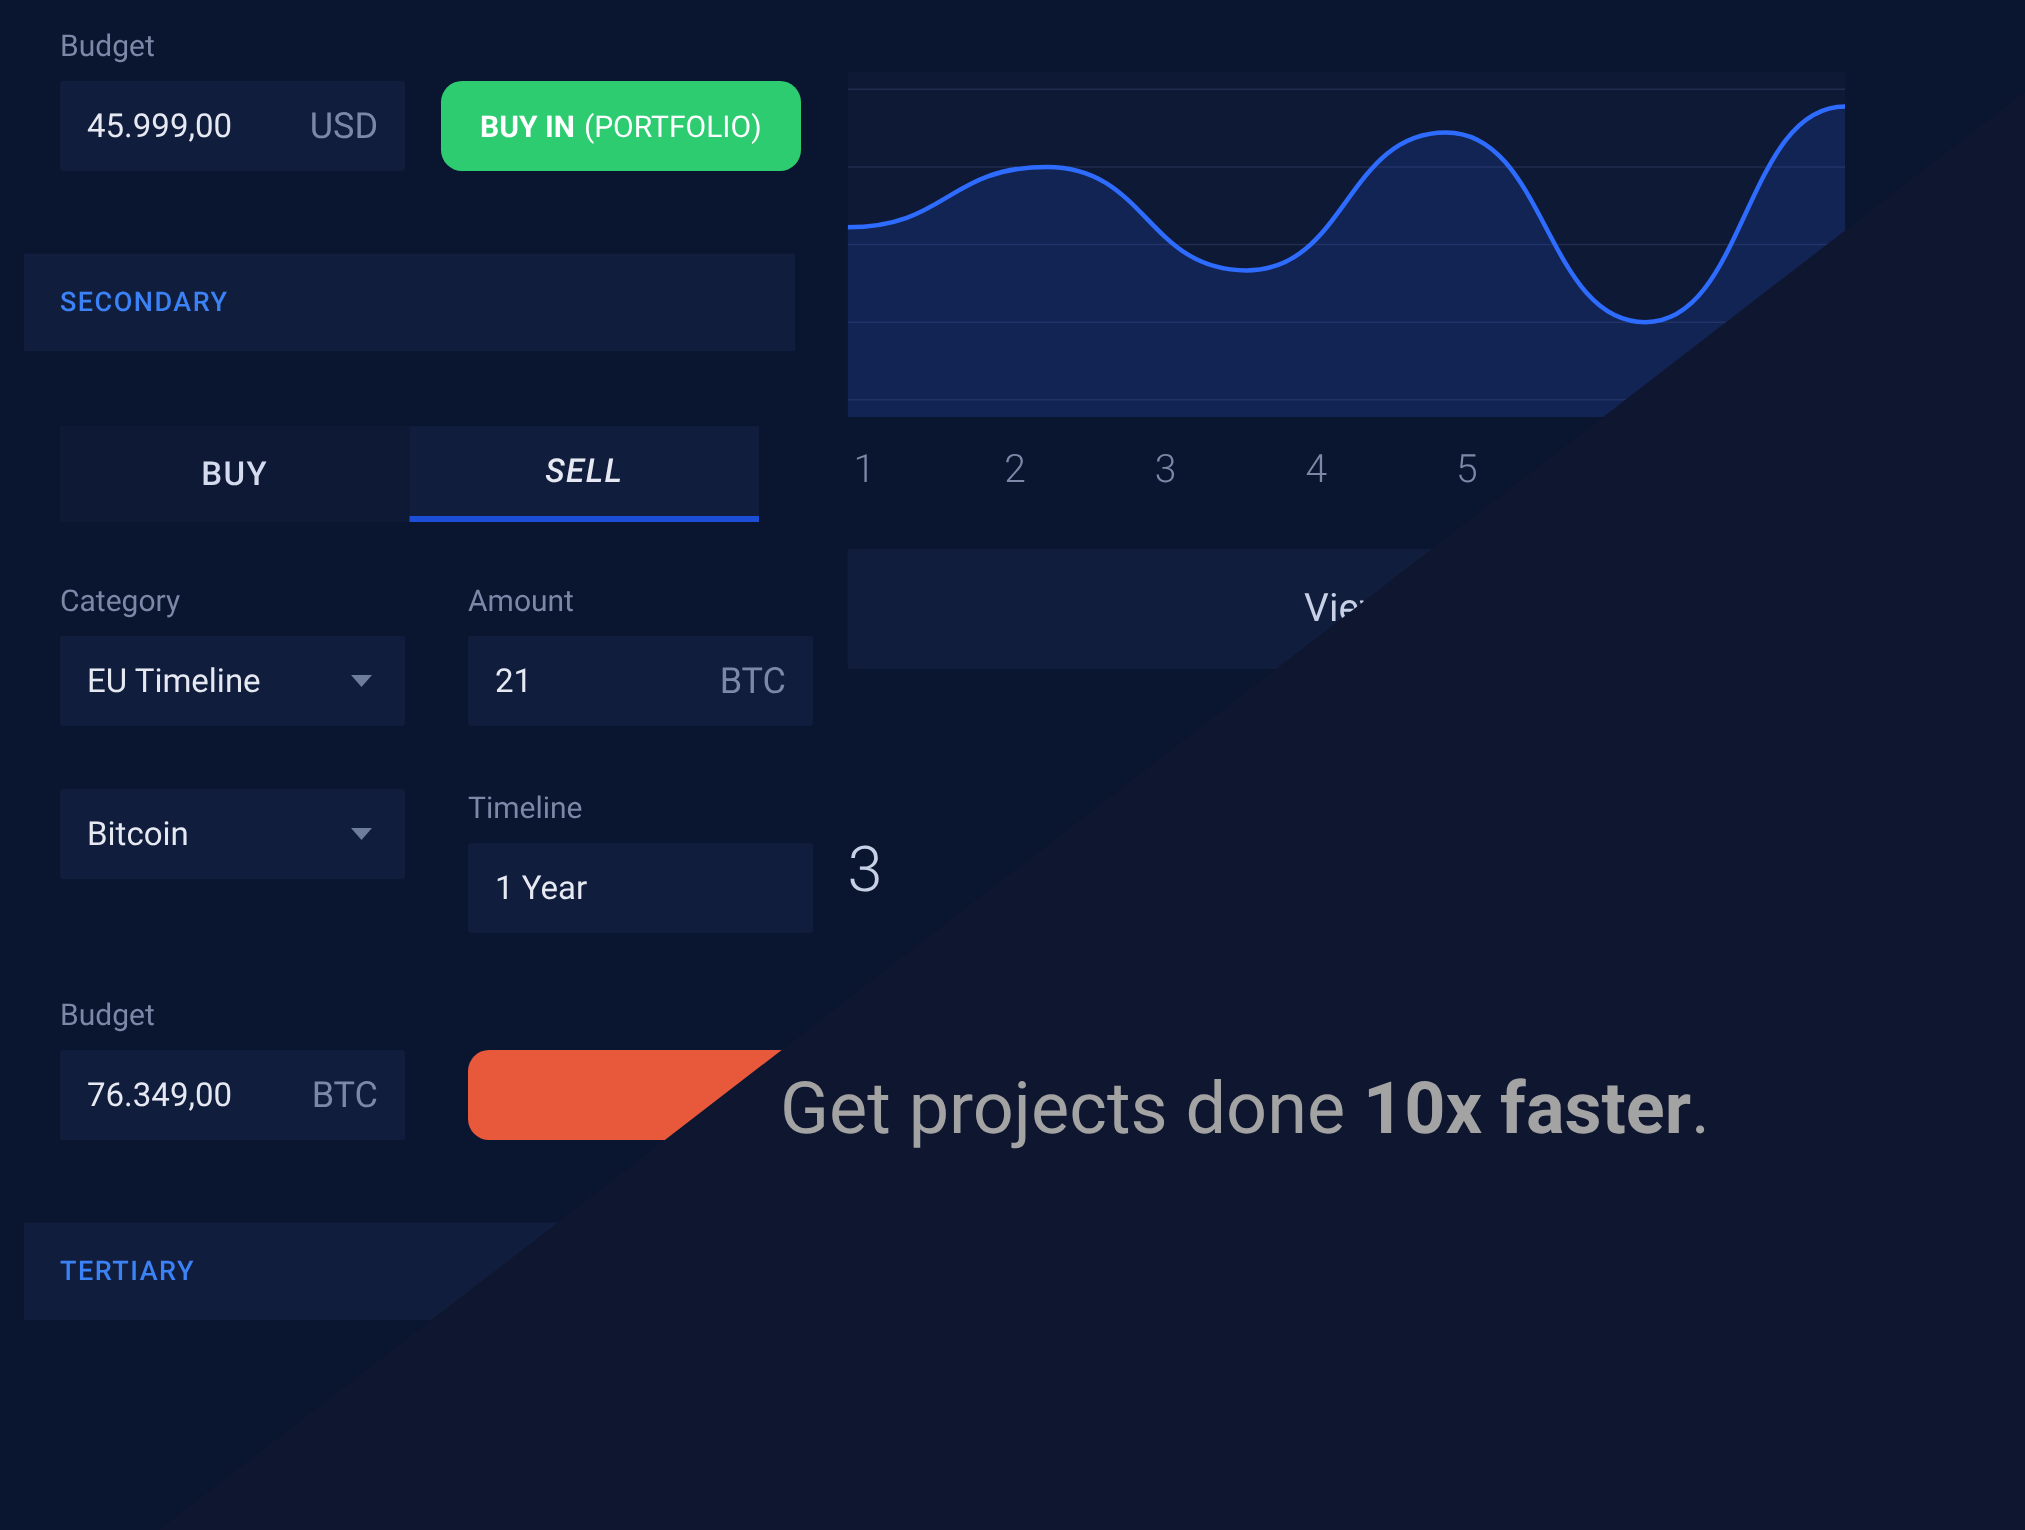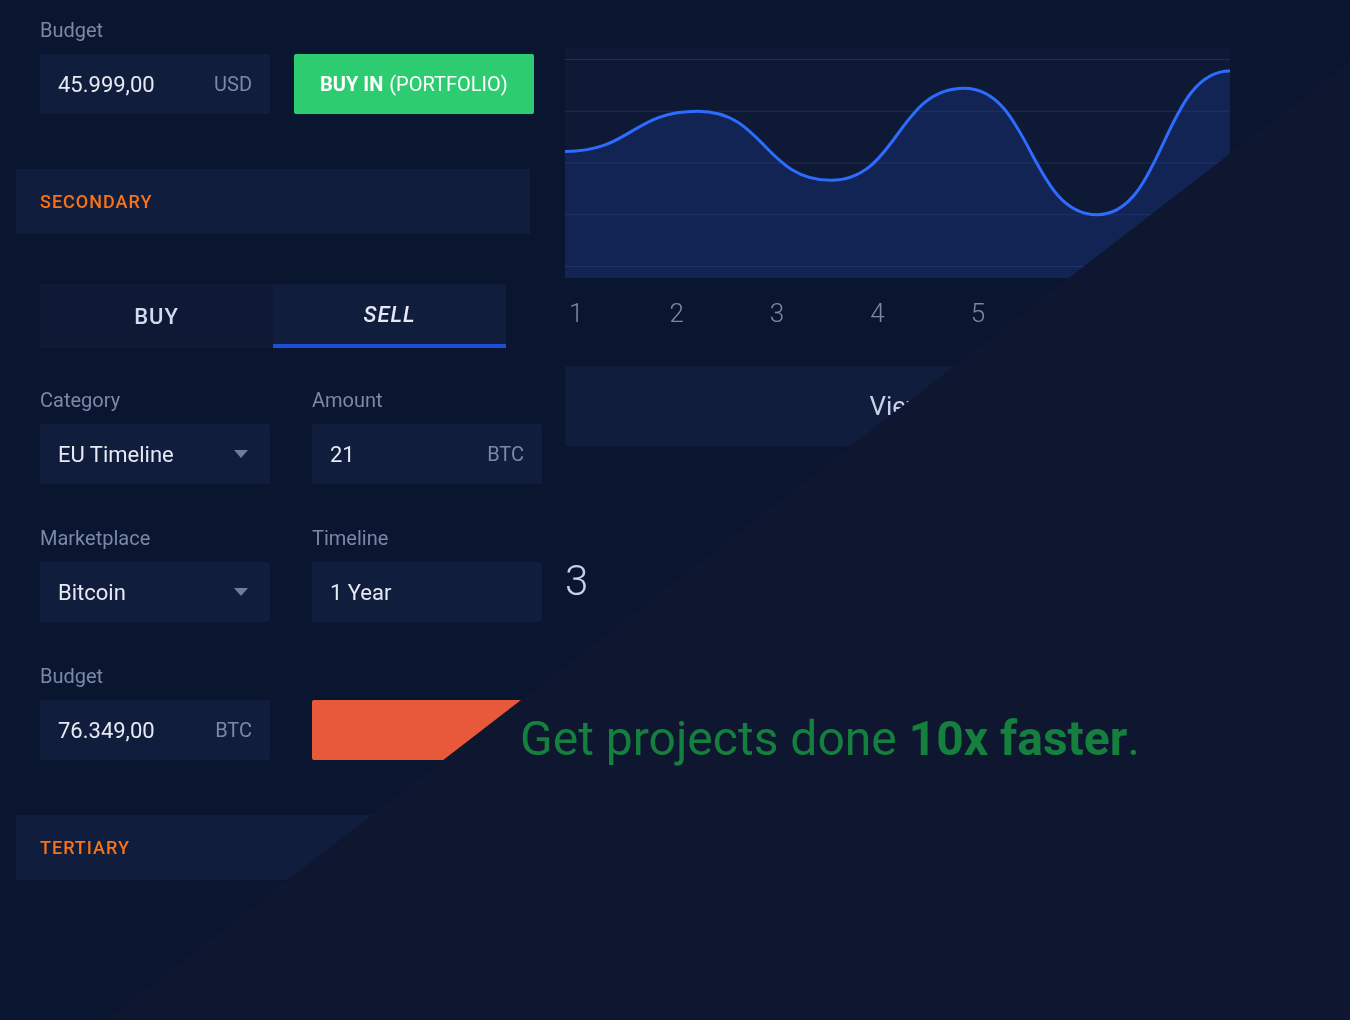--- a/index.html
+++ b/index.html
@@ -39,58 +39,58 @@
     padding: 0 18px;
     font-size: 22px;
     color: #e6e9f2;
     border-radius: 2px;
     position: relative;
   }
   .input-box .unit {
     position: absolute;
     right: 18px;
     color: #7b88a8;
-    font-size: 20px;
+    font-size: 24px;
   }
   .input-box.select::after {
     content: "";
     position: absolute;
     right: 22px;
     width: 0; height: 0;
     border-left: 7px solid transparent;
     border-right: 7px solid transparent;
     border-top: 8px solid #6f7d9d;
   }
 
   .btn {
     height: 60px;
     display: inline-flex;
     align-items: center;
     justify-content: flex-end;
     font-size: 20px;
-    border-radius: 2px;
+    border-radius: 14px;
     padding: 0 26px;
     white-space: nowrap;
   }
   .btn-green { background: #2ecc71; color: #fff; }
   .btn-green b { font-weight: 700; margin-right: 6px; }
   .btn-orange { background: #e8593c; color: #fff; width: 230px; }
 
   
   .row-budget-top { gap: 24px; align-items: flex-end; margin-bottom: 55px; }
   .row-budget-top .col:first-child { flex: 0 0 230px; }
 
   
   .section-bar {
     background: #111d3d;
     margin: 0 -24px;
     padding: 22px 24px;
     font-size: 18px;
     letter-spacing: 1px;
-    color: #f97316;
+    color: #3b82f6;
     font-weight: 500;
   }
 
   
   .tabs {
     display: flex;
     margin-top: 50px;
     margin-bottom: 40px;
   }
   .tab {
@@ -170,21 +170,21 @@
     clip-path: polygon(0% 108%, 100% 6%, 100% 100%, 0% 100%);
     display: flex;
     align-items: center;
     justify-content: center;
   }
   .overlay-text {
     position: absolute;
     top: 710px;
     left: 0; right: 0;
     text-align: center;
-    color: #15803d;
+    color: #a3a3a3;
     font-size: 48px;
     font-weight: 400;
     padding-left: 310px;
   }
   .overlay-text b { font-weight: 700; }
 
 </style>
 </head>
 <body>
 
@@ -221,21 +221,20 @@
       </div>
     </div>
     <div class="col">
       <div class="field-label">Amount</div>
       <div class="input-box">
         <span>21</span>
         <span class="unit">BTC</span>
       </div>
     </div>
     <div class="col">
-      <div class="field-label">Marketplace</div>
       <div class="input-box select">
         <span>Bitcoin</span>
       </div>
     </div>
     <div class="col">
       <div class="field-label">Timeline</div>
       <div class="input-box">
         <span>1 Year</span>
       </div>
     </div>

